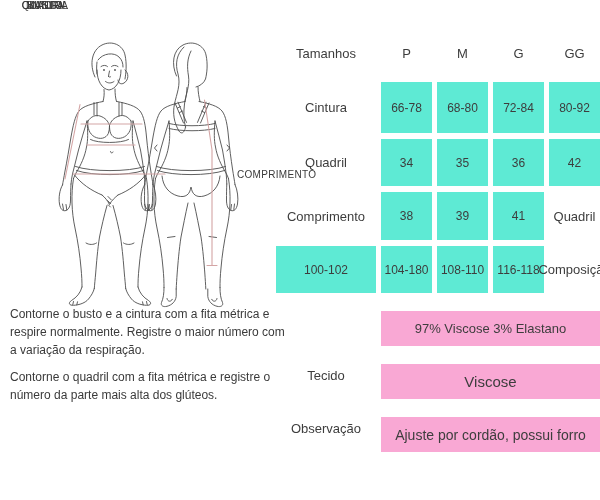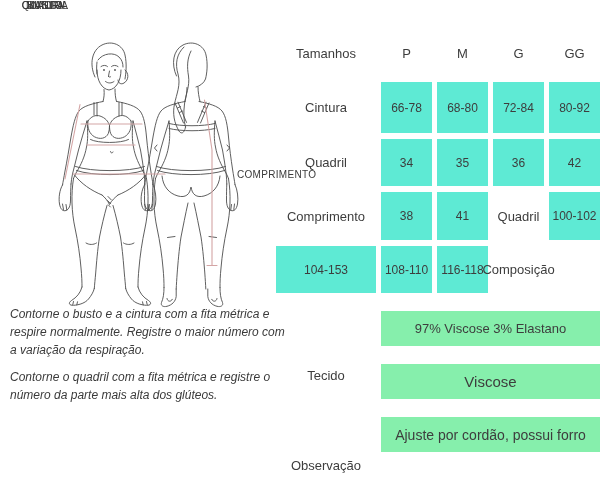--- a/index.html
+++ b/index.html
@@ -13,35 +13,35 @@
   .m-label{
     position:absolute;font-size:10px;letter-spacing:.3px;color:#3a3a3a;
     width:60px;text-align:center;line-height:11px;
   }
   .lbl-busto{left:0;top:118;}
   .lbl-cintura{left:0;top:136;}
   .lbl-manga{left:0;top:154;}
   .lbl-quadril{left:0;top:172;}
   .lbl-comprimento{left:222px;top:169px;width:78px;text-align:left;}
   
-  .instructions{position:absolute;left:10px;top:306px;width:278px;font-style:italic;}
+  .instructions{position:absolute;left:10px;top:306px;width:278px;}
   .instructions p{margin:0 0 10px 0;font-size:12px;line-height:1.48;color:#3a3a3a;}
   
   .size-table{
     position:absolute;left:276px;top:30px;
     display:grid;
     grid-template-columns:100px repeat(4,51px);
     grid-template-rows:46px 51px 47px 48px 47px 47px 47px 47px;
     gap:6px 5px;
   }
   .cell{display:flex;align-items:center;justify-content:center;text-align:center;}
   .th{font-size:13px;color:#3d3d3d;}
   .row-label{font-size:13px;color:#3d3d3d;}
   .val{background:#5eead4;font-size:12px;color:#3d3d3d;}
-  .merged{grid-column:2 / -1;background:#86efac;color:#3d3d3d;margin-top:12px;}
+  .merged{grid-column:2 / -1;background:#f9a8d4;color:#3d3d3d;margin-top:12px;}
   .merged.f-comp{font-size:13px;}
   .merged.f-tec{font-size:15px;}
   .merged.f-obs{font-size:14px;}
 </style>
 </head>
 <body>
 
 <div class="canvas">
 
   <div class="fig-area">
@@ -174,31 +174,32 @@
     <div class="cell val">80-92</div>
 
     <div class="cell row-label">Quadril</div>
     <div class="cell val">34</div>
     <div class="cell val">35</div>
     <div class="cell val">36</div>
     <div class="cell val">42</div>
 
     <div class="cell row-label">Comprimento</div>
     <div class="cell val">38</div>
+    <div class="cell val">39</div>
     <div class="cell val">41</div>
 
     <div class="cell row-label">Quadril</div>
     <div class="cell val">100-102</div>
-    <div class="cell val">104-153</div>
+    <div class="cell val">104-180</div>
     <div class="cell val">108-110</div>
     <div class="cell val">116-118</div>
 
     <div class="cell row-label">Composição</div>
     <div class="cell merged f-comp">97% Viscose 3% Elastano</div>
 
     <div class="cell row-label">Tecido</div>
     <div class="cell merged f-tec">Viscose</div>
 
+    <div class="cell row-label">Observação</div>
     <div class="cell merged f-obs">Ajuste por cordão, possui forro</div>
-    <div class="cell row-label">Observação</div>
   </div>
 
 </div>
 
 </body></html>

